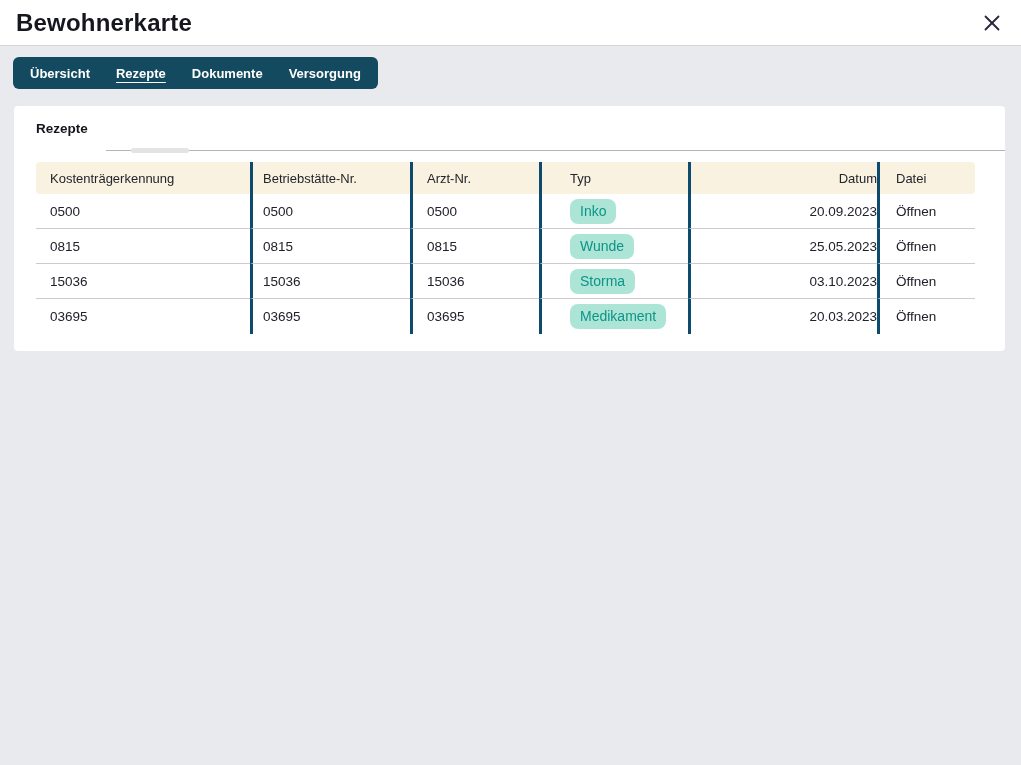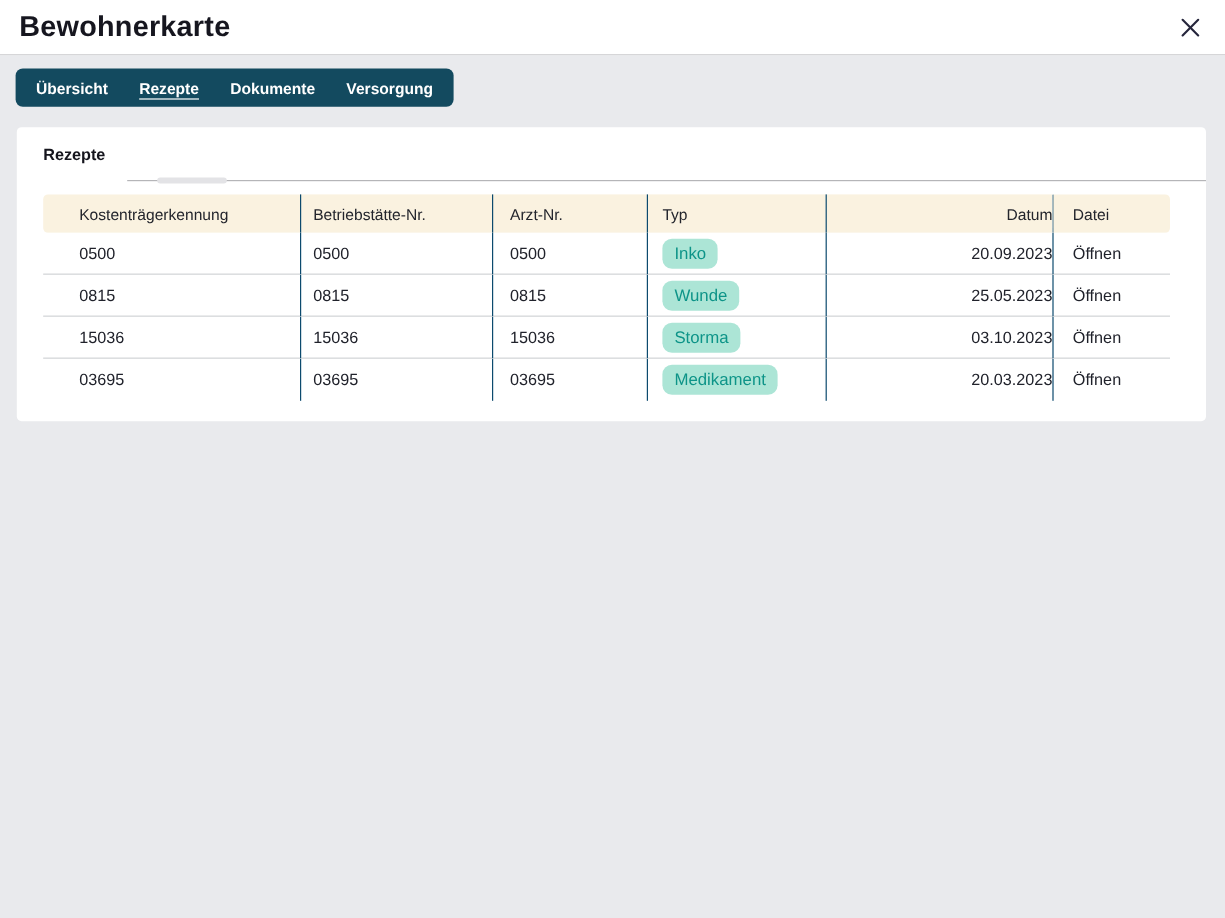--- a/index.html
+++ b/index.html
@@ -125,29 +125,29 @@
   }
   th:first-child { border-top-left-radius: 4px; border-bottom-left-radius: 4px; }
   th:last-child  { border-top-right-radius: 4px; border-bottom-right-radius: 4px; }
   td {
     height: 35px;
     color: #20222b;
     vertical-align: middle;
     background: #ffffff;
   }
   th:not(:first-child), td:not(:first-child) {
-    border-left: 1px solid #0c4a6e;
+    border-left: 3px solid #0c4a6e;
   }
   tr.body-row:not(:last-child) td {
     border-bottom: 1px solid #caccd0;
   }
-  .p1 { padding-left: 30px; }
+  .p1 { padding-left: 14px; }
   .p2 { padding-left: 10px; }
   .p3 { padding-left: 14px; }
-  .p4 { padding-left: 12px; }
+  .p4 { padding-left: 28px; }
   .p5 { padding-left: 40px; text-align: right; }
   .p6 { padding-left: 16px; margin-top: 40px; }
 
   .badge {
     display: inline-block;
     background: #ace5d6;
     color: #0d9488;
     font-size: 14px;
     line-height: 1;
     padding: 5px 10px 6px;

